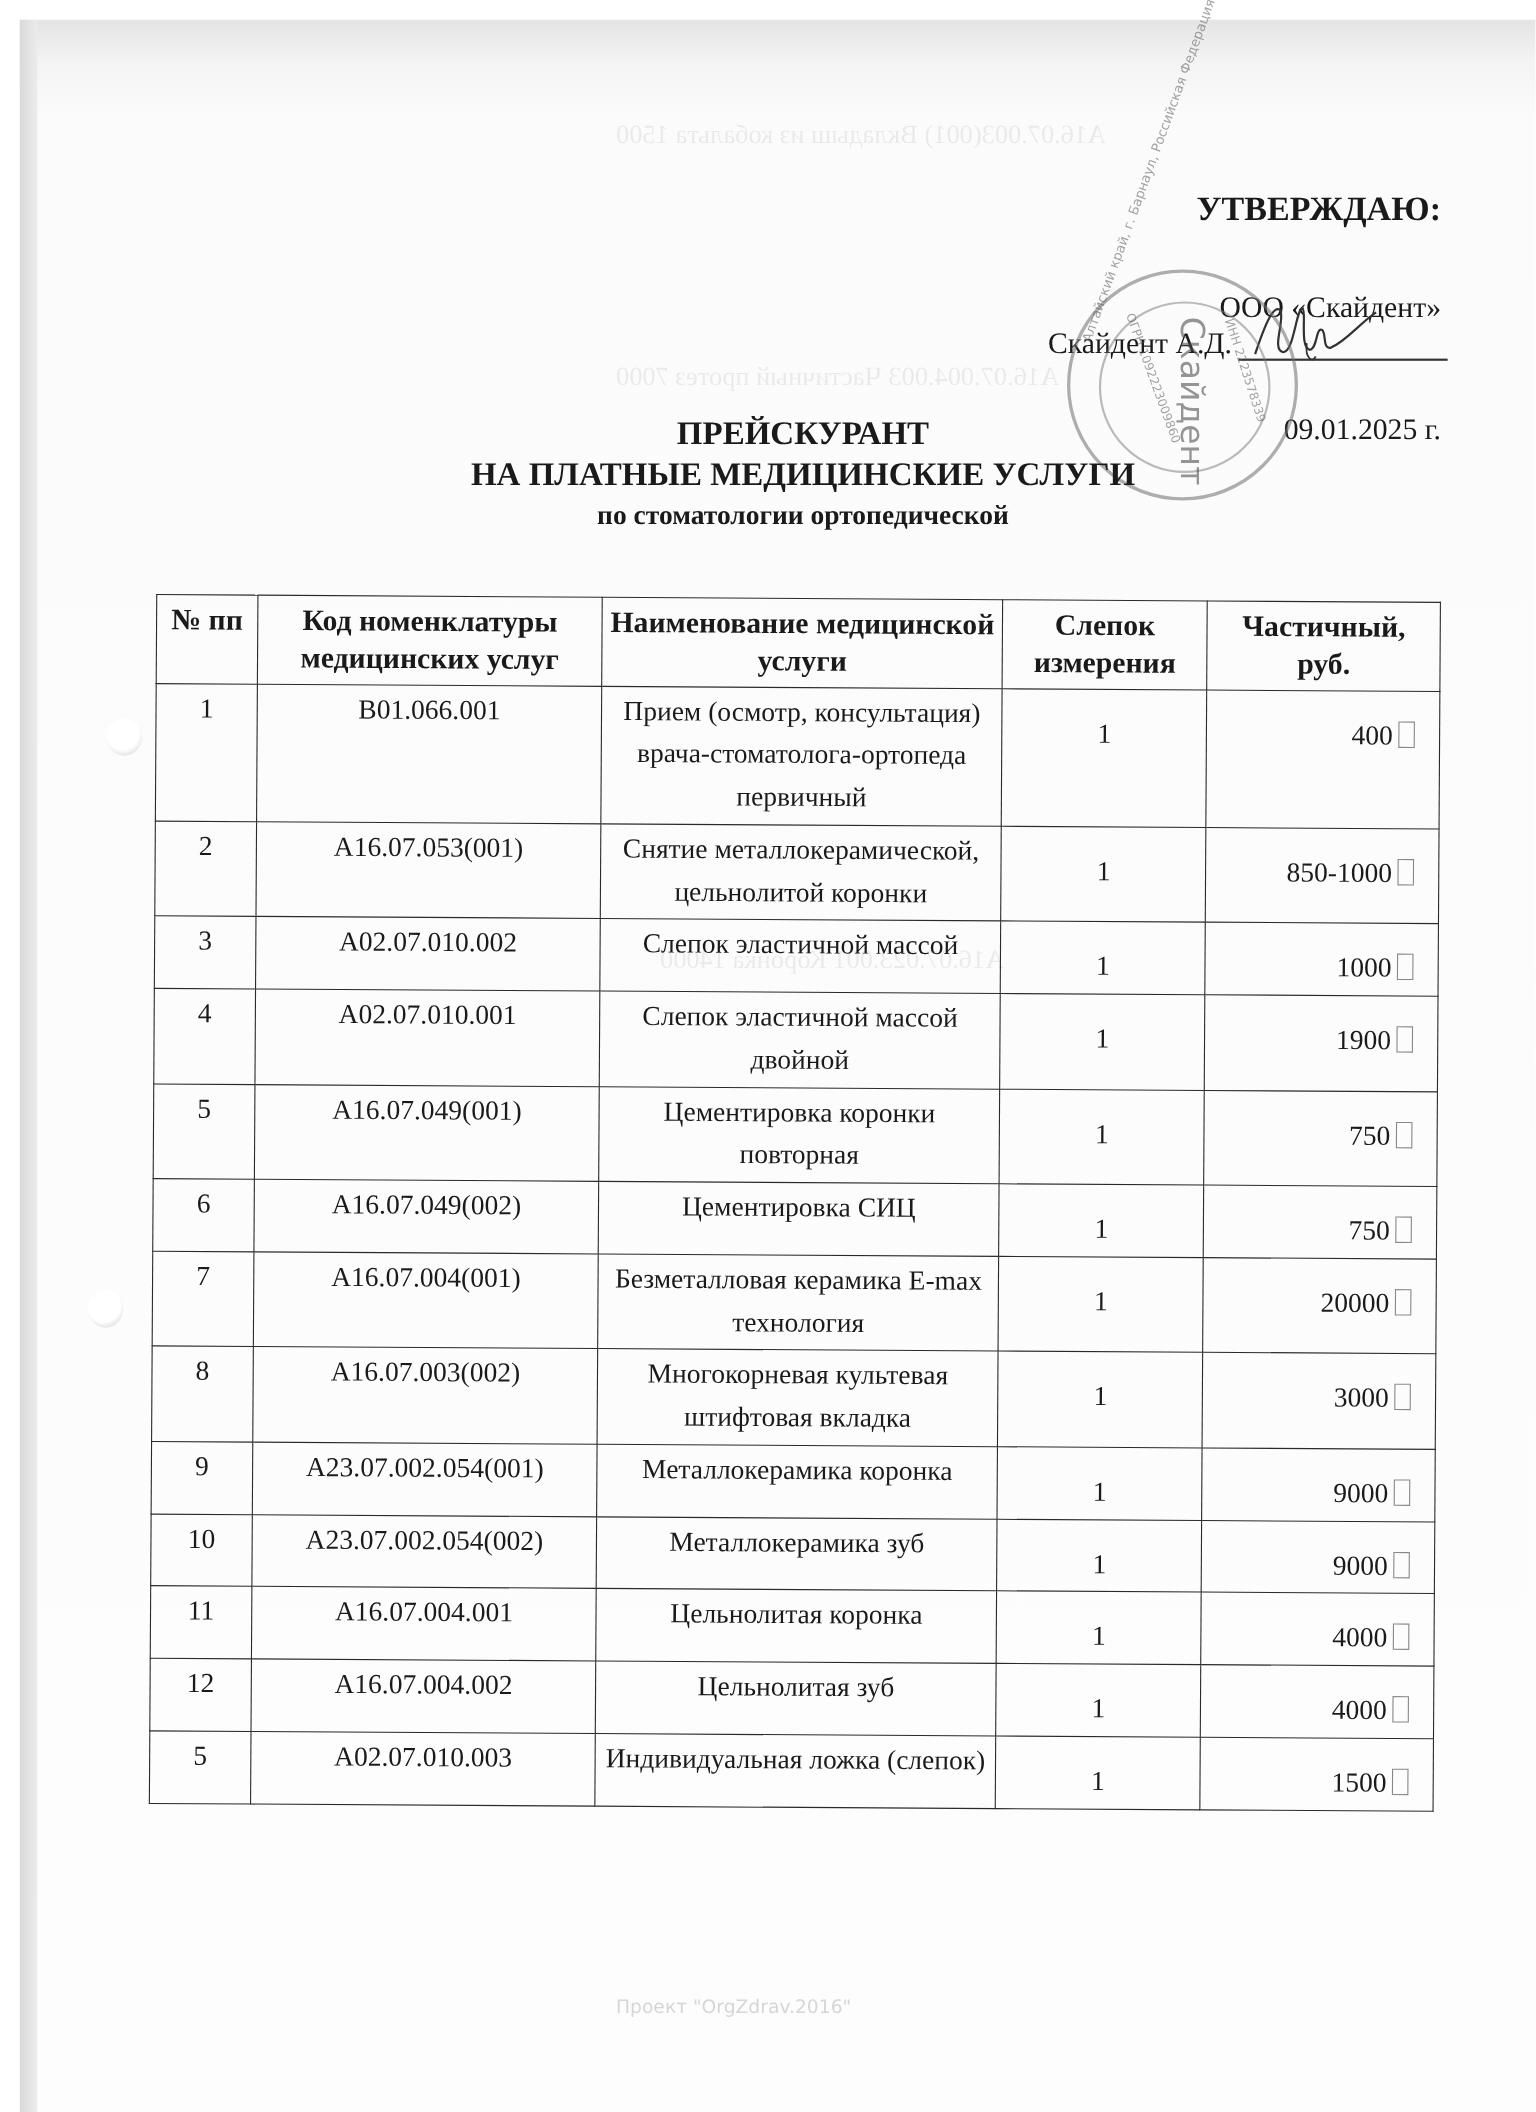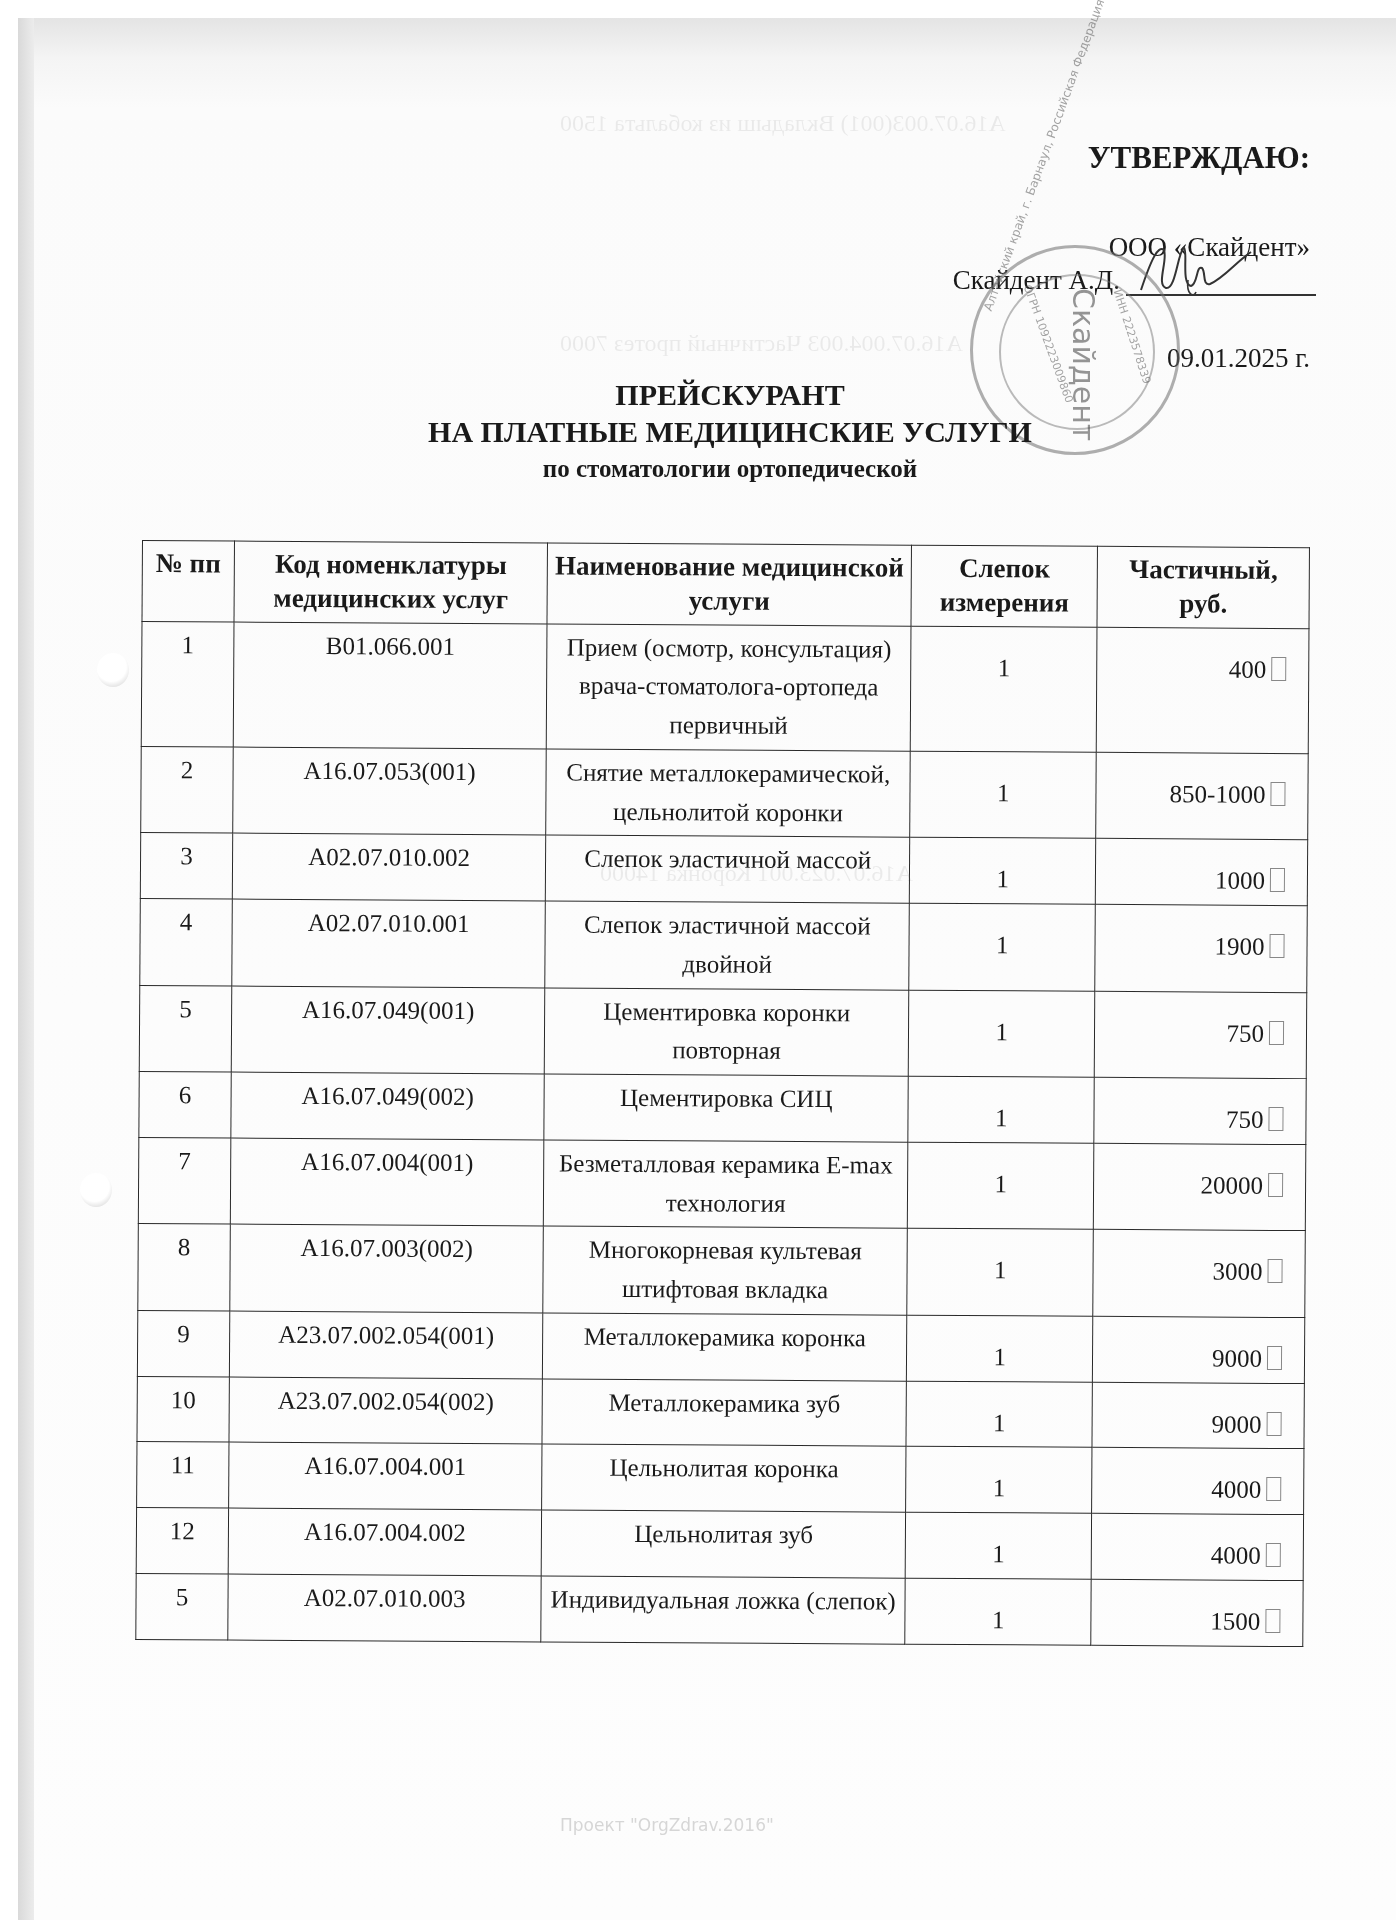--- a/index.html
+++ b/index.html
@@ -12,21 +12,21 @@
     background: linear-gradient(180deg, #e4e4e4 0px, #f4f4f4 40px, #fbfbfb 90px, #fdfdfd 100%);
   }
   .sheet-edge {
     position: absolute; left: 18px; top: 18px; width: 16px; height: 1902px;
     background: linear-gradient(90deg, #d9d9d9, #ececec);
   }
   .hole {
     position: absolute; width: 32px; height: 34px; border-radius: 50%;
     background: radial-gradient(circle at 45% 40%, #ffffff 55%, #e6e6e6 75%, #bdbdbd 100%);
   }
-  .approve { position: absolute; right: 86px; text-align: right; font-size: 27px; }
+  .approve { position: absolute; right: 86px; text-align: right; font-size: 27px; margin-top: 32px; }
   .approve-title { top: 140px; font-weight: bold; font-size: 31px; }
   .approve-org { top: 232px; }
   .approve-person { top: 265px; right: 80px; display: flex; align-items: flex-end; }
   .sig-line { display: inline-block; width: 190px; border-bottom: 2px solid #333; margin-left: 6px; height: 24px; position: relative; }
   .approve-date { top: 343px; }
   .stamp {
     position: absolute; left: 970px; top: 245px; width: 210px; height: 210px; border-radius: 50%;
     border: 3px solid rgba(110,110,110,0.55); box-sizing: border-box;
   }
   .stamp-inner {

